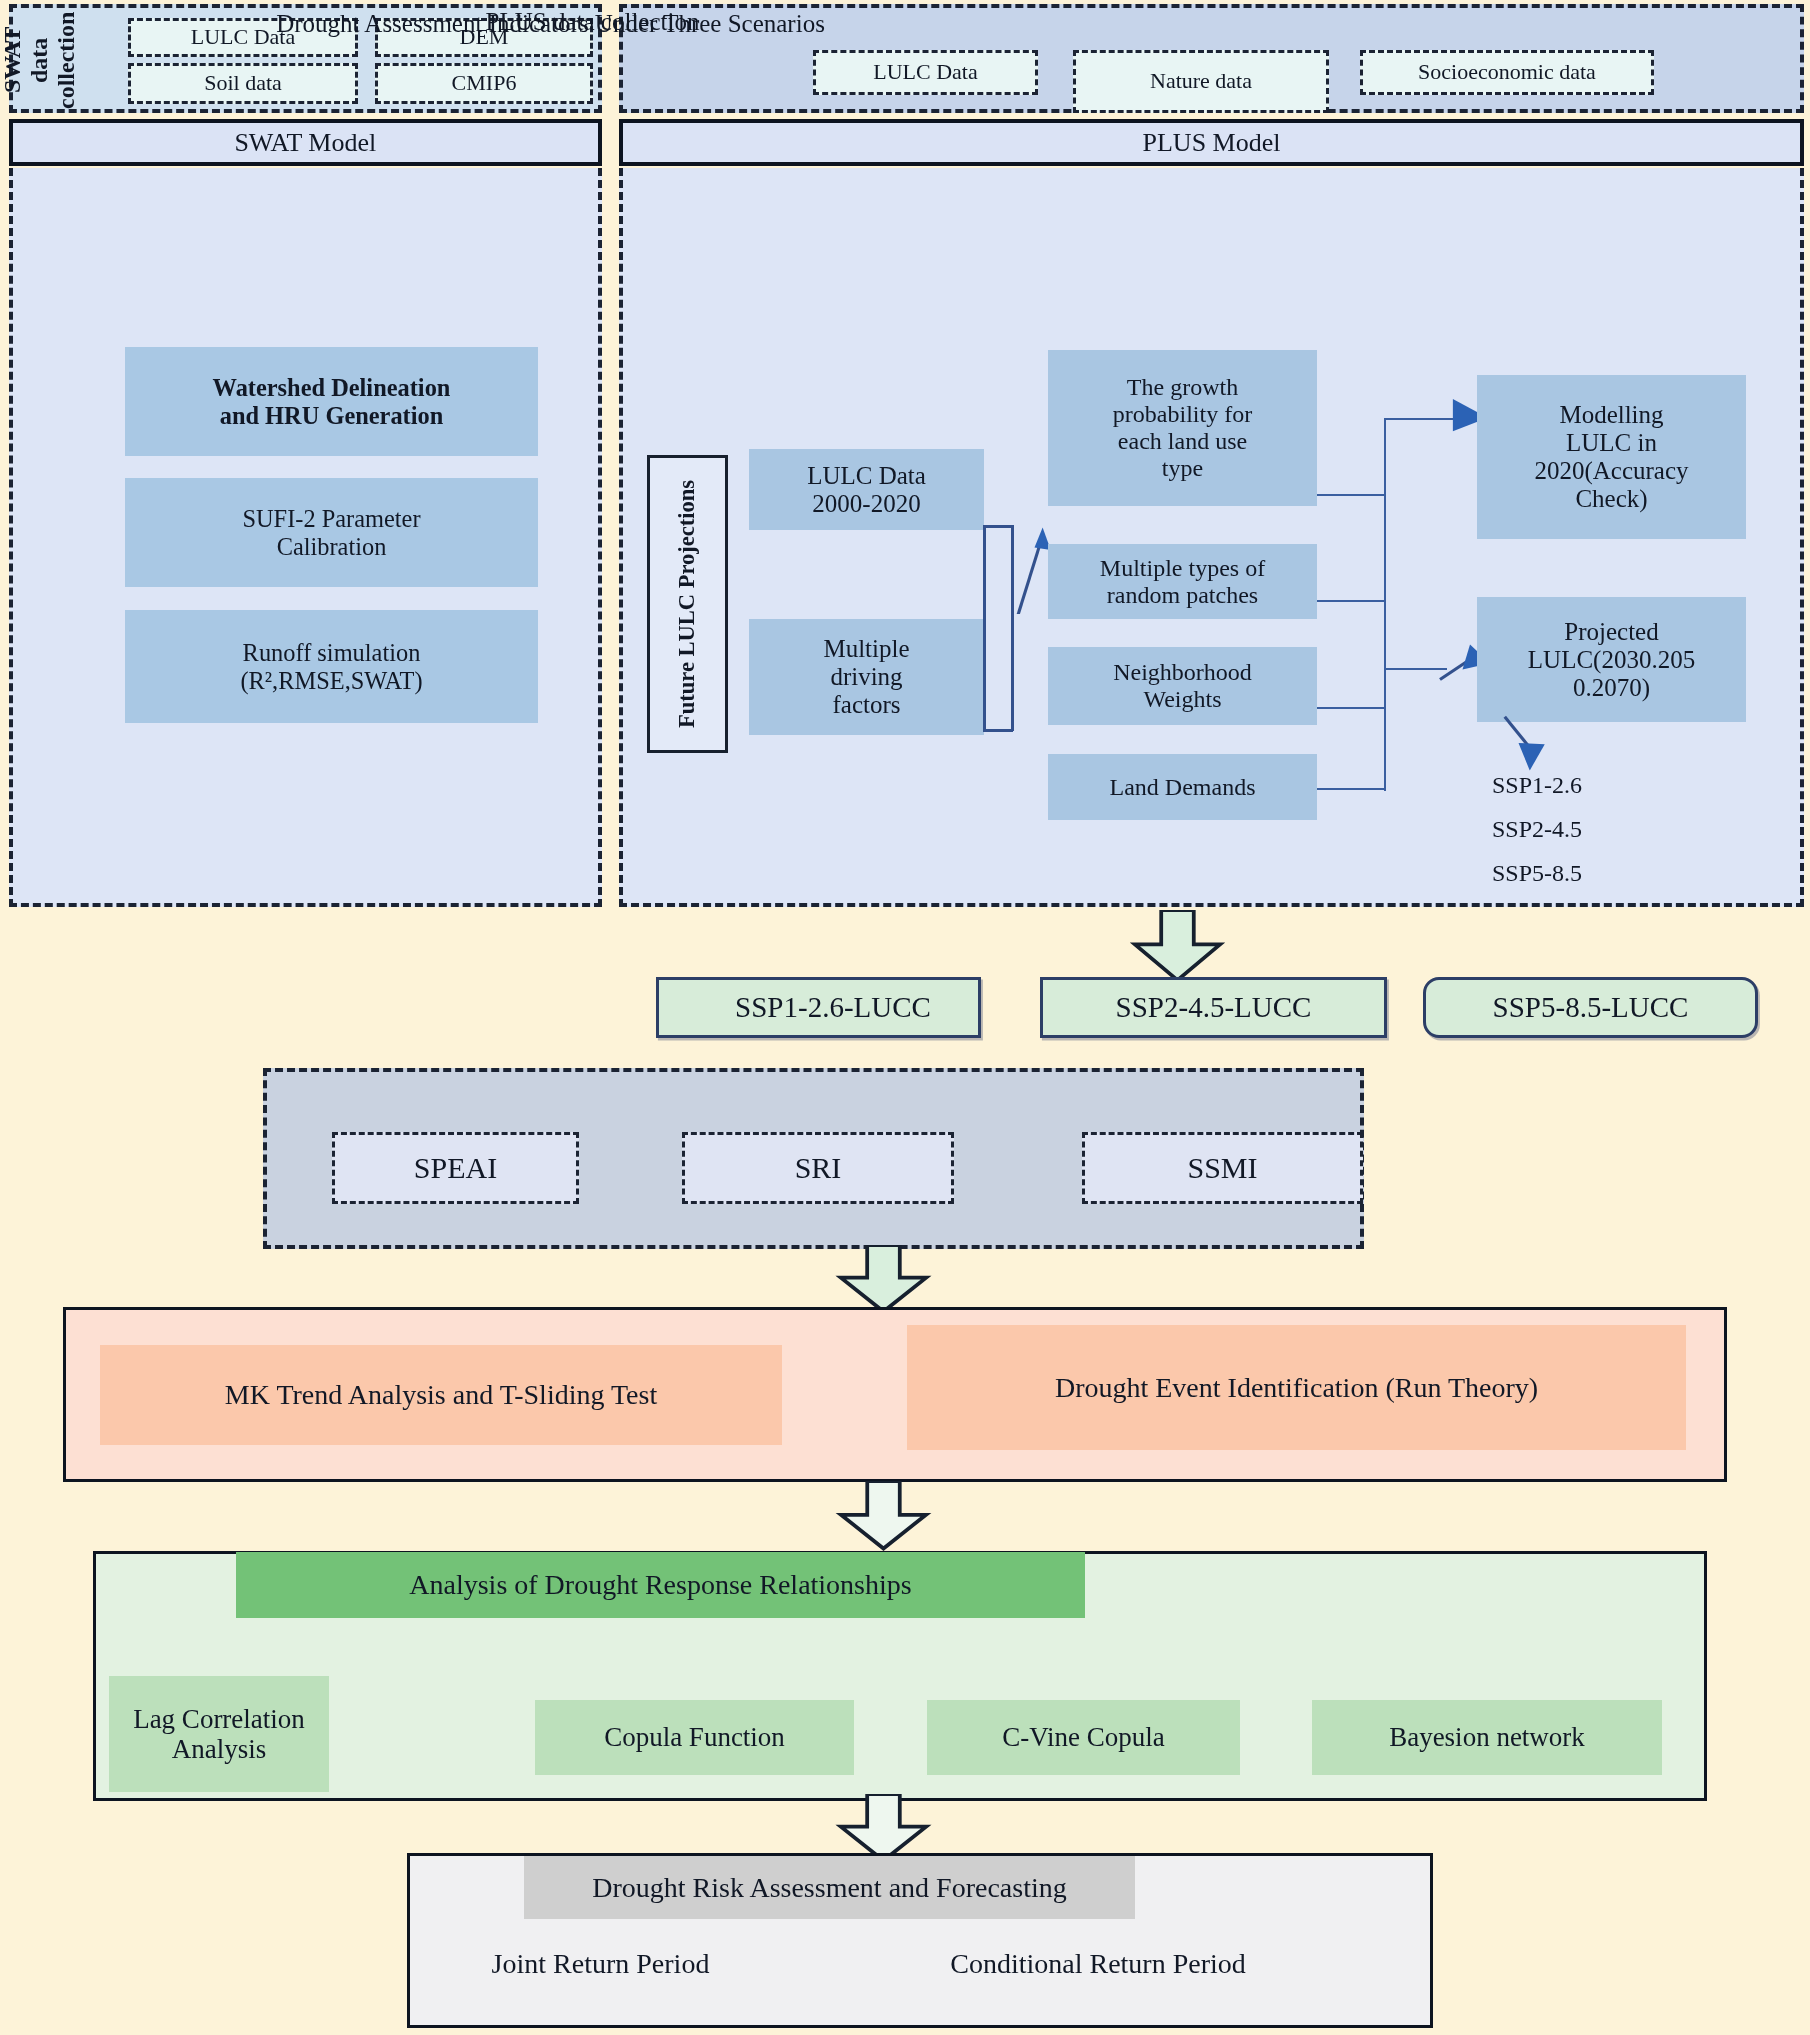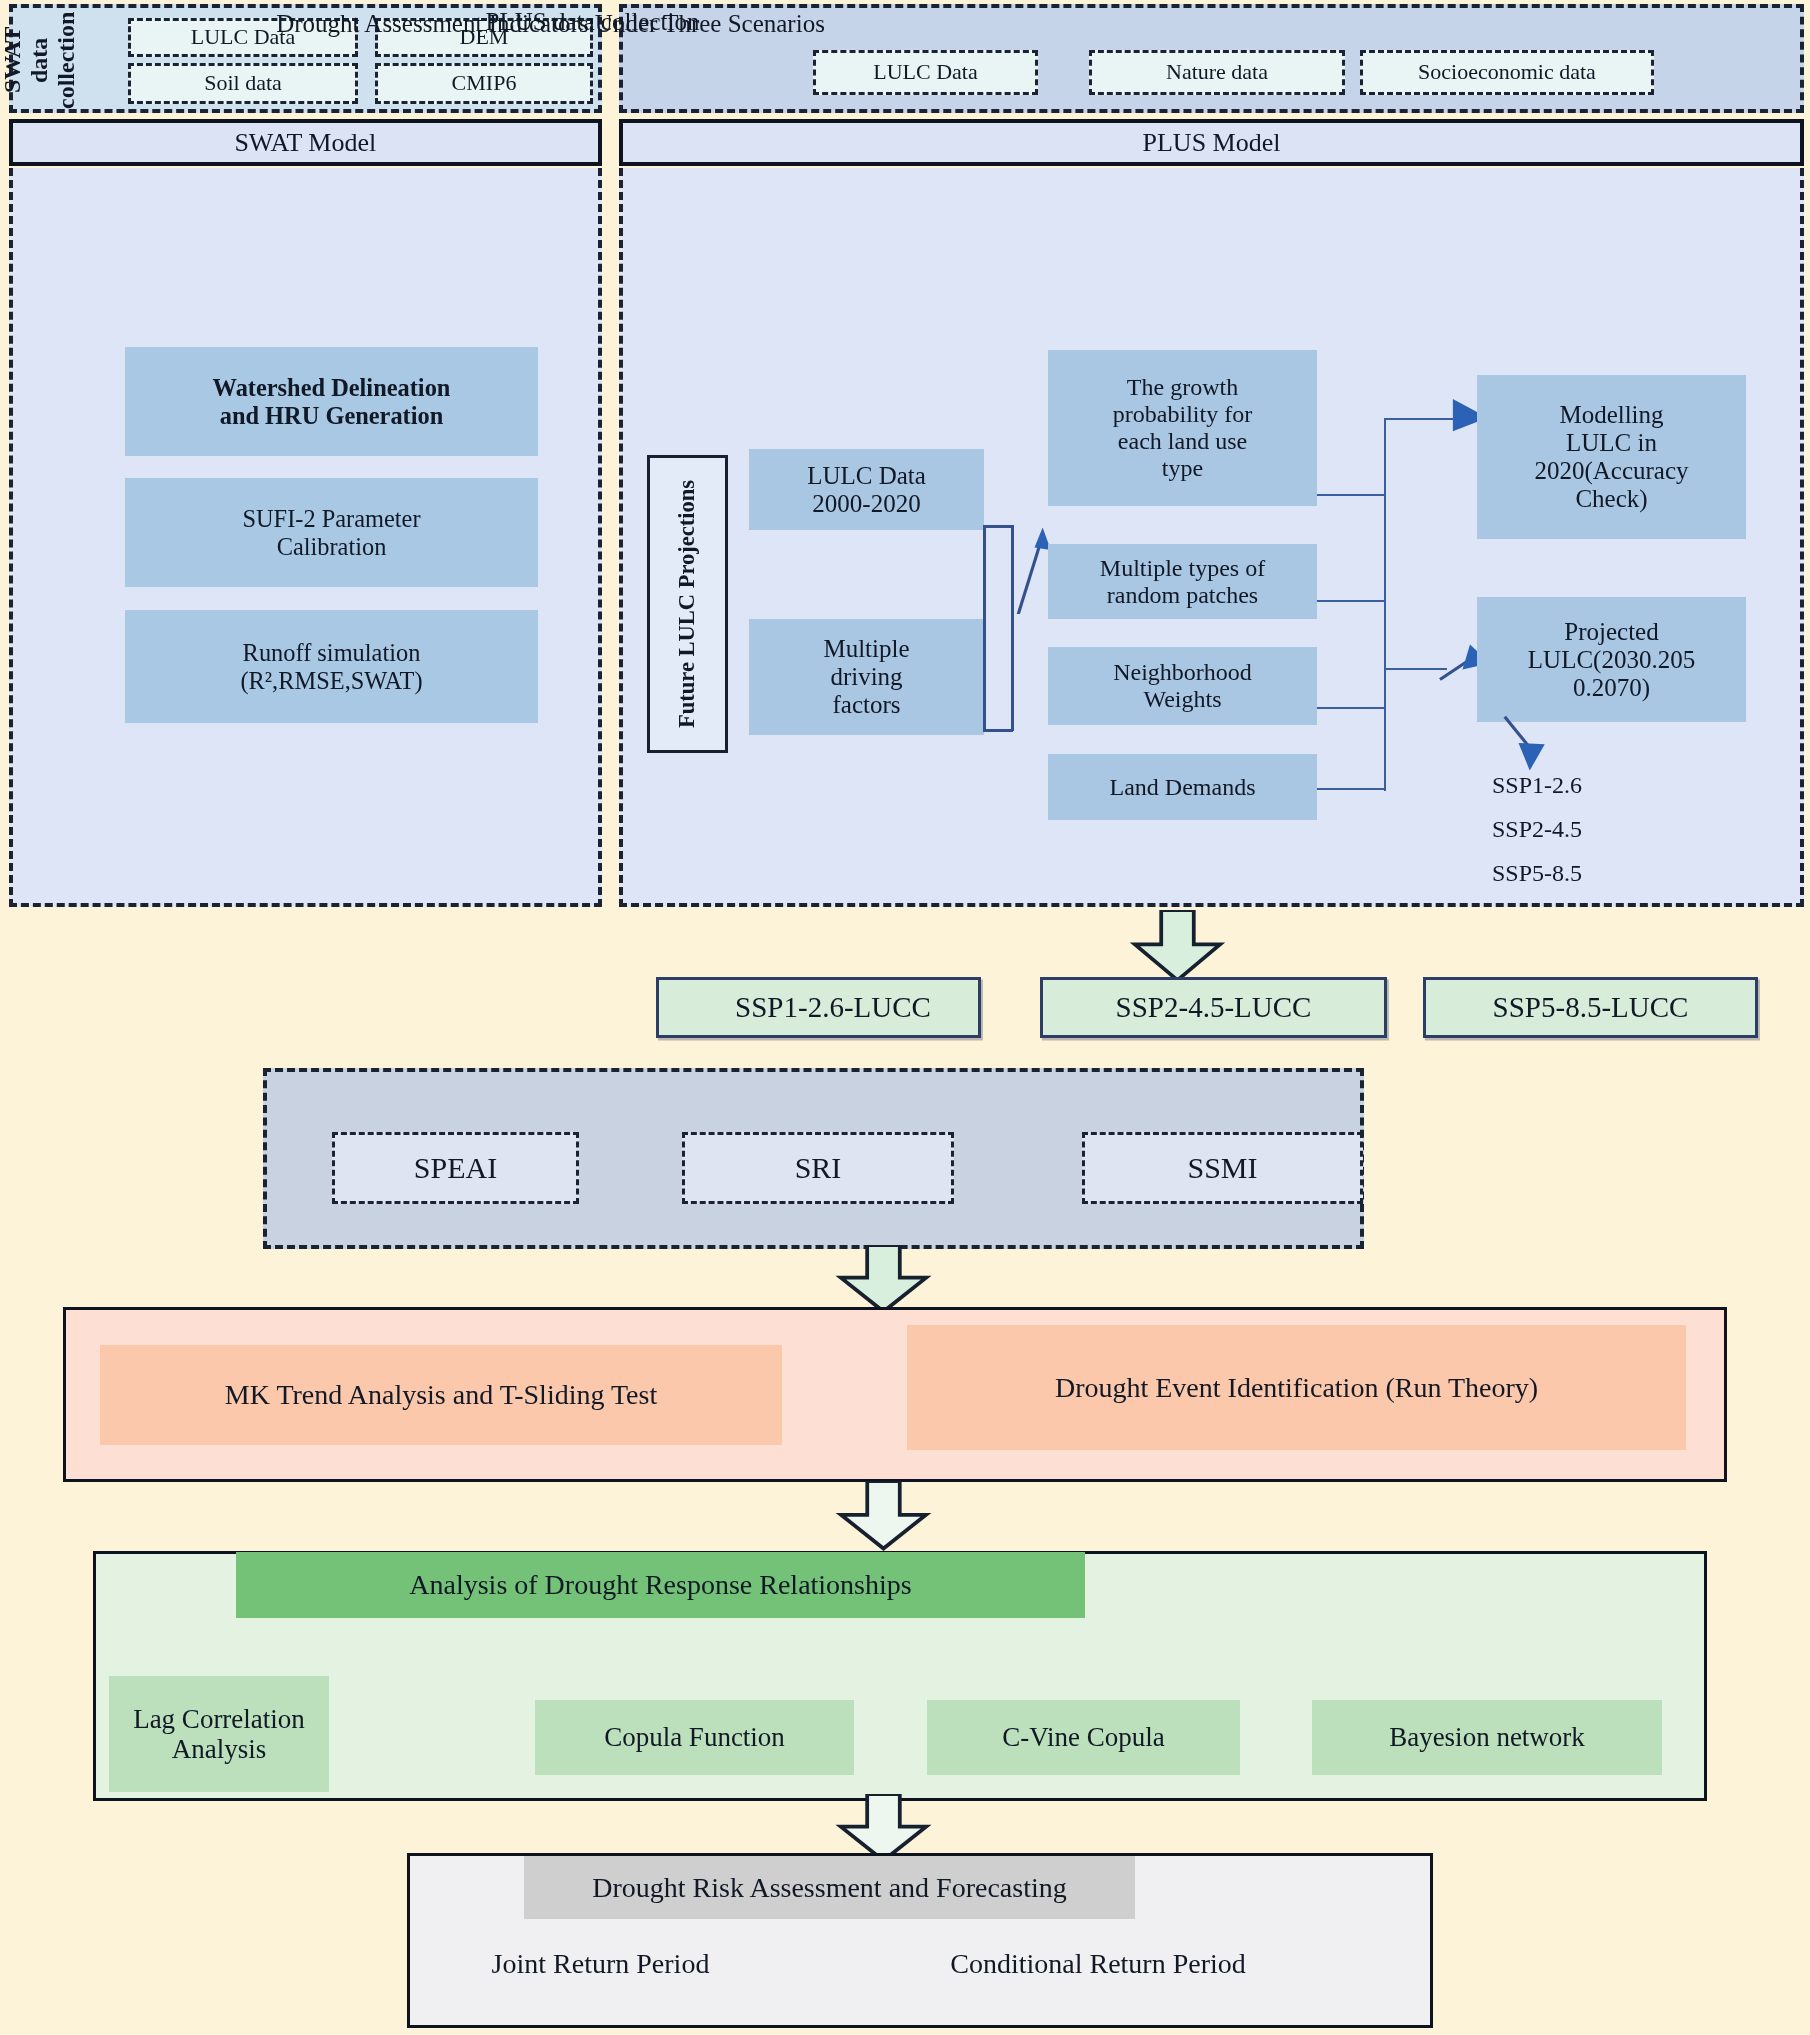--- a/index.html
+++ b/index.html
@@ -89,21 +89,21 @@
 <div class="abs ctr" id="swat-data-label">SWAT data collection</div>
 
 <div class="abs ctr mini-dash" style="left:128px;top:17.5px;width:230px;height:39px;">LULC Data</div>
 <div class="abs ctr mini-dash" style="left:375px;top:17.5px;width:218px;height:39px;">DEM</div>
 <div class="abs ctr mini-dash" style="left:128px;top:63px;width:230px;height:41px;">Soil data</div>
 <div class="abs ctr mini-dash" style="left:375px;top:63px;width:218px;height:41px;">CMIP6</div>
 
 <div class="abs" id="plus-data"></div>
 <div class="abs" id="plus-data-title">PLUS data collection</div>
 <div class="abs ctr mini-dash" style="left:813px;top:50px;width:225px;height:45px;">LULC Data</div>
-<div class="abs ctr mini-dash" style="left:1073px;top:50px;width:256px;height:45px;margin-left:16px;">Nature data</div>
+<div class="abs ctr mini-dash" style="left:1073px;top:50px;width:256px;height:63px;">Nature data</div>
 <div class="abs ctr mini-dash" style="left:1360px;top:50px;width:294px;height:45px;">Socioeconomic data</div>
 
 <div class="abs ctr model-bar" id="swat-model-bar">SWAT Model</div>
 <div class="abs ctr model-bar" id="plus-model-bar">PLUS Model</div>
 
 <div class="abs" id="swat-body"></div>
 <div class="abs" id="plus-body"></div>
 
 <div class="abs ctr swat-step" style="left:125px;top:347px;width:413px;height:109px;font-weight:bold;">
   <div>
@@ -216,21 +216,21 @@
 <div class="abs ssp-line" style="left:1492px;top:772px;width:188px;">SSP1-2.6</div>
 <div class="abs ssp-line" style="left:1492px;top:816px;width:188px;">SSP2-4.5</div>
 <div class="abs ssp-line" style="left:1492px;top:860px;width:188px;">SSP5-8.5</div>
 
 <svg class="abs" style="left:1126px;top:910px;width:113px;height:72px;" viewBox="0 0 180 115" width="113" height="72">
   <polygon points="56,0 108,0 108,55 150,55 82,112 14,55 56,55" fill="#d9efdd" stroke="#16202e" stroke-width="6"></polygon>
 </svg>
 
 <div class="abs ctr lucc-box" style="left:656px;top:977px;width:325px;height:61px;padding-left:29px;">SSP1-2.6-LUCC</div>
 <div class="abs ctr lucc-box" style="left:1040px;top:977px;width:347px;height:61px;">SSP2-4.5-LUCC</div>
-<div class="abs ctr lucc-box" style="left:1423px;top:977px;width:335px;height:61px;">SSP5-8.5-LUCC</div>
+<div class="abs ctr lucc-box" style="left:1423px;top:977px;width:335px;height:61px;border-radius:16px;">SSP5-8.5-LUCC</div>
 
 <div class="abs" id="indic-panel"></div>
 <div class="abs" id="indic-title">Drought Assessment Indicators Under Three Scenarios</div>
 <div class="abs ctr indic-box" style="left:332px;top:1132px;width:247px;height:72px;">SPEAI</div>
 <div class="abs ctr indic-box" style="left:682px;top:1132px;width:272px;height:72px;">SRI</div>
 <div class="abs ctr indic-box" style="left:1082px;top:1132px;width:281px;height:72px;">SSMI</div>
 
 <svg class="abs" style="left:832px;top:1245px;width:113px;height:69px;" viewBox="0 0 180 110" width="113" height="69">
   <polygon points="56,0 108,0 108,52 150,52 82,106 14,52 56,52" fill="#d9efdd" stroke="#16202e" stroke-width="6"></polygon>
 </svg>

